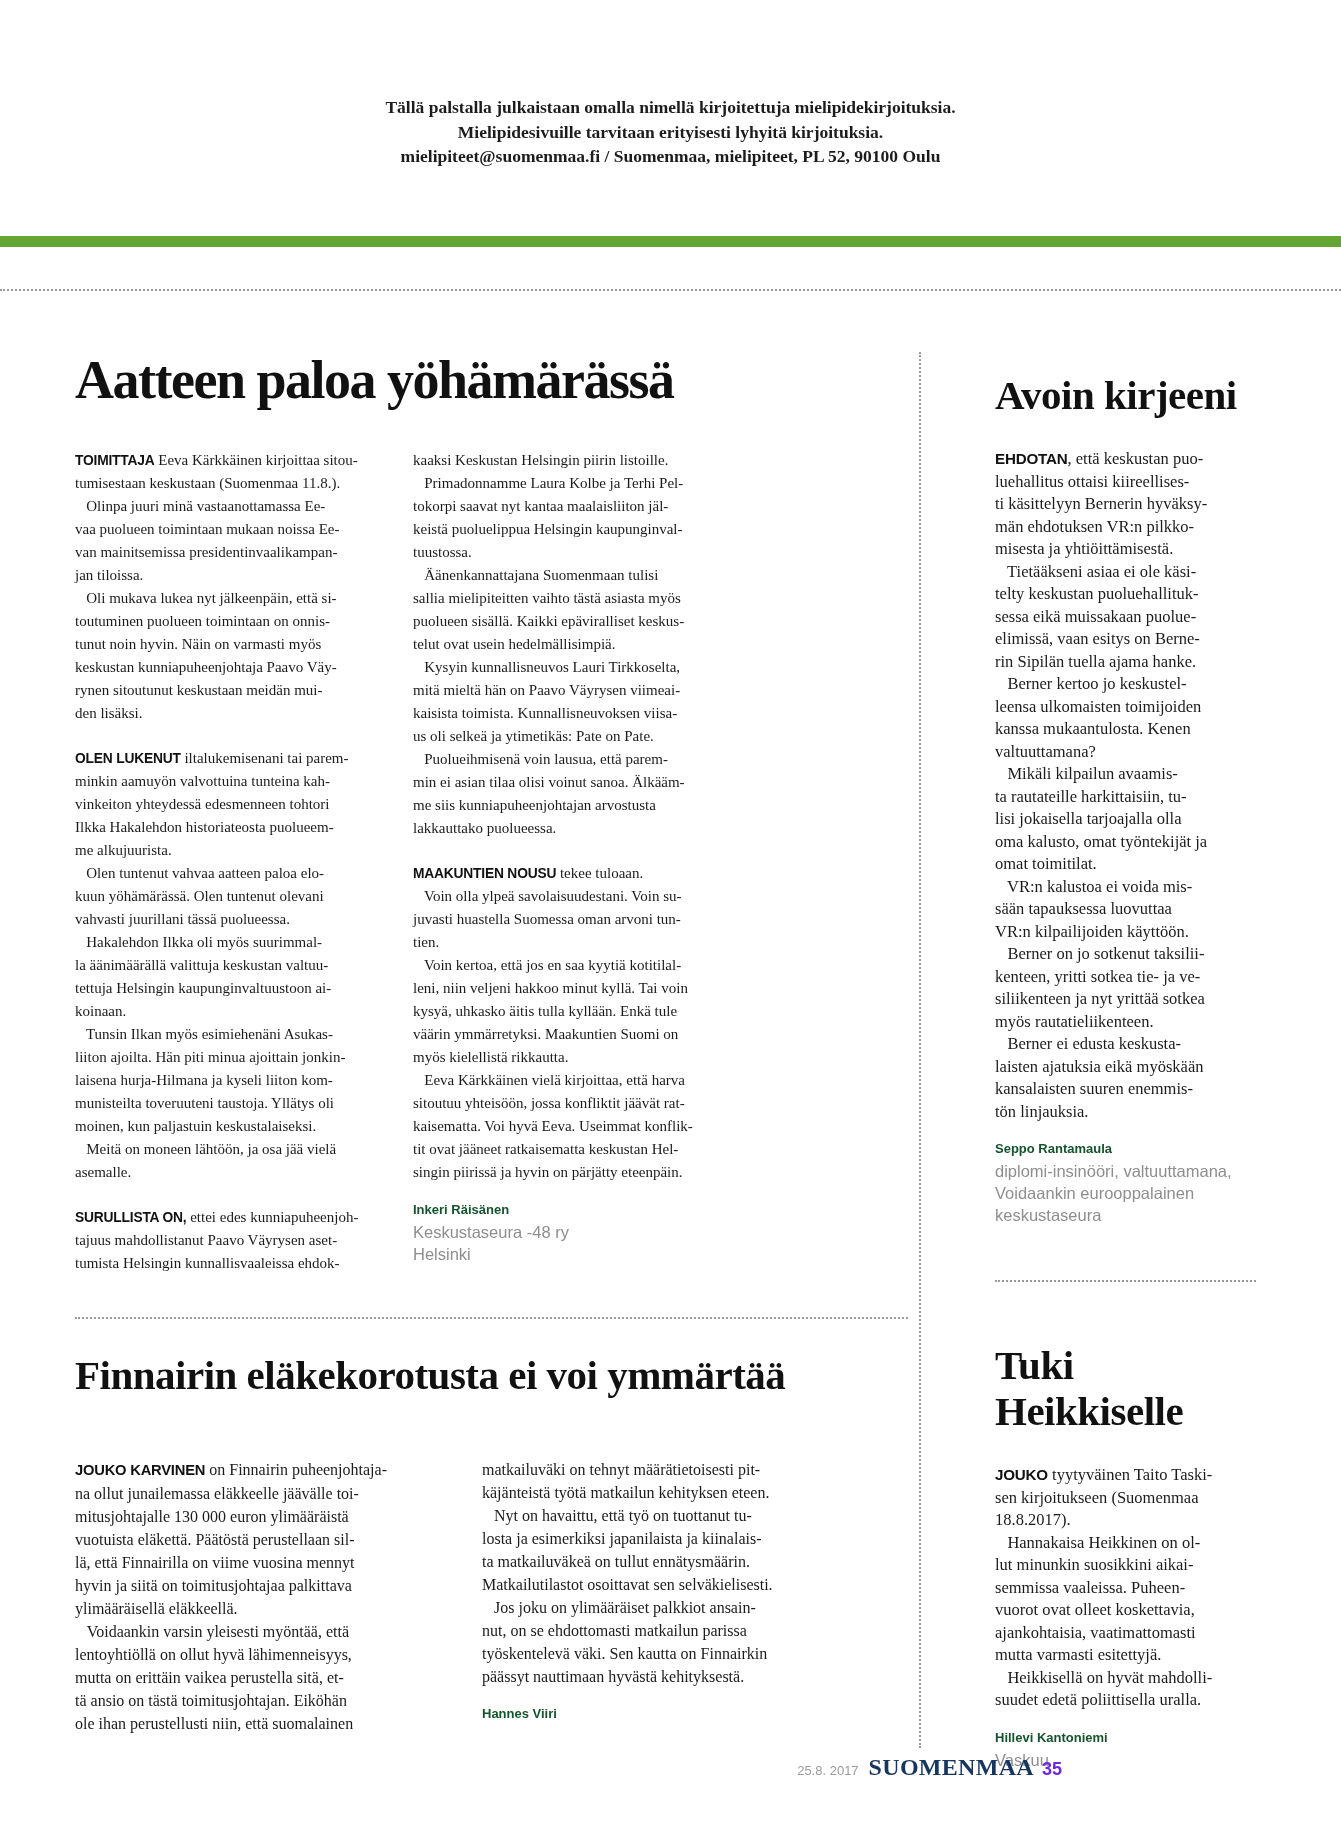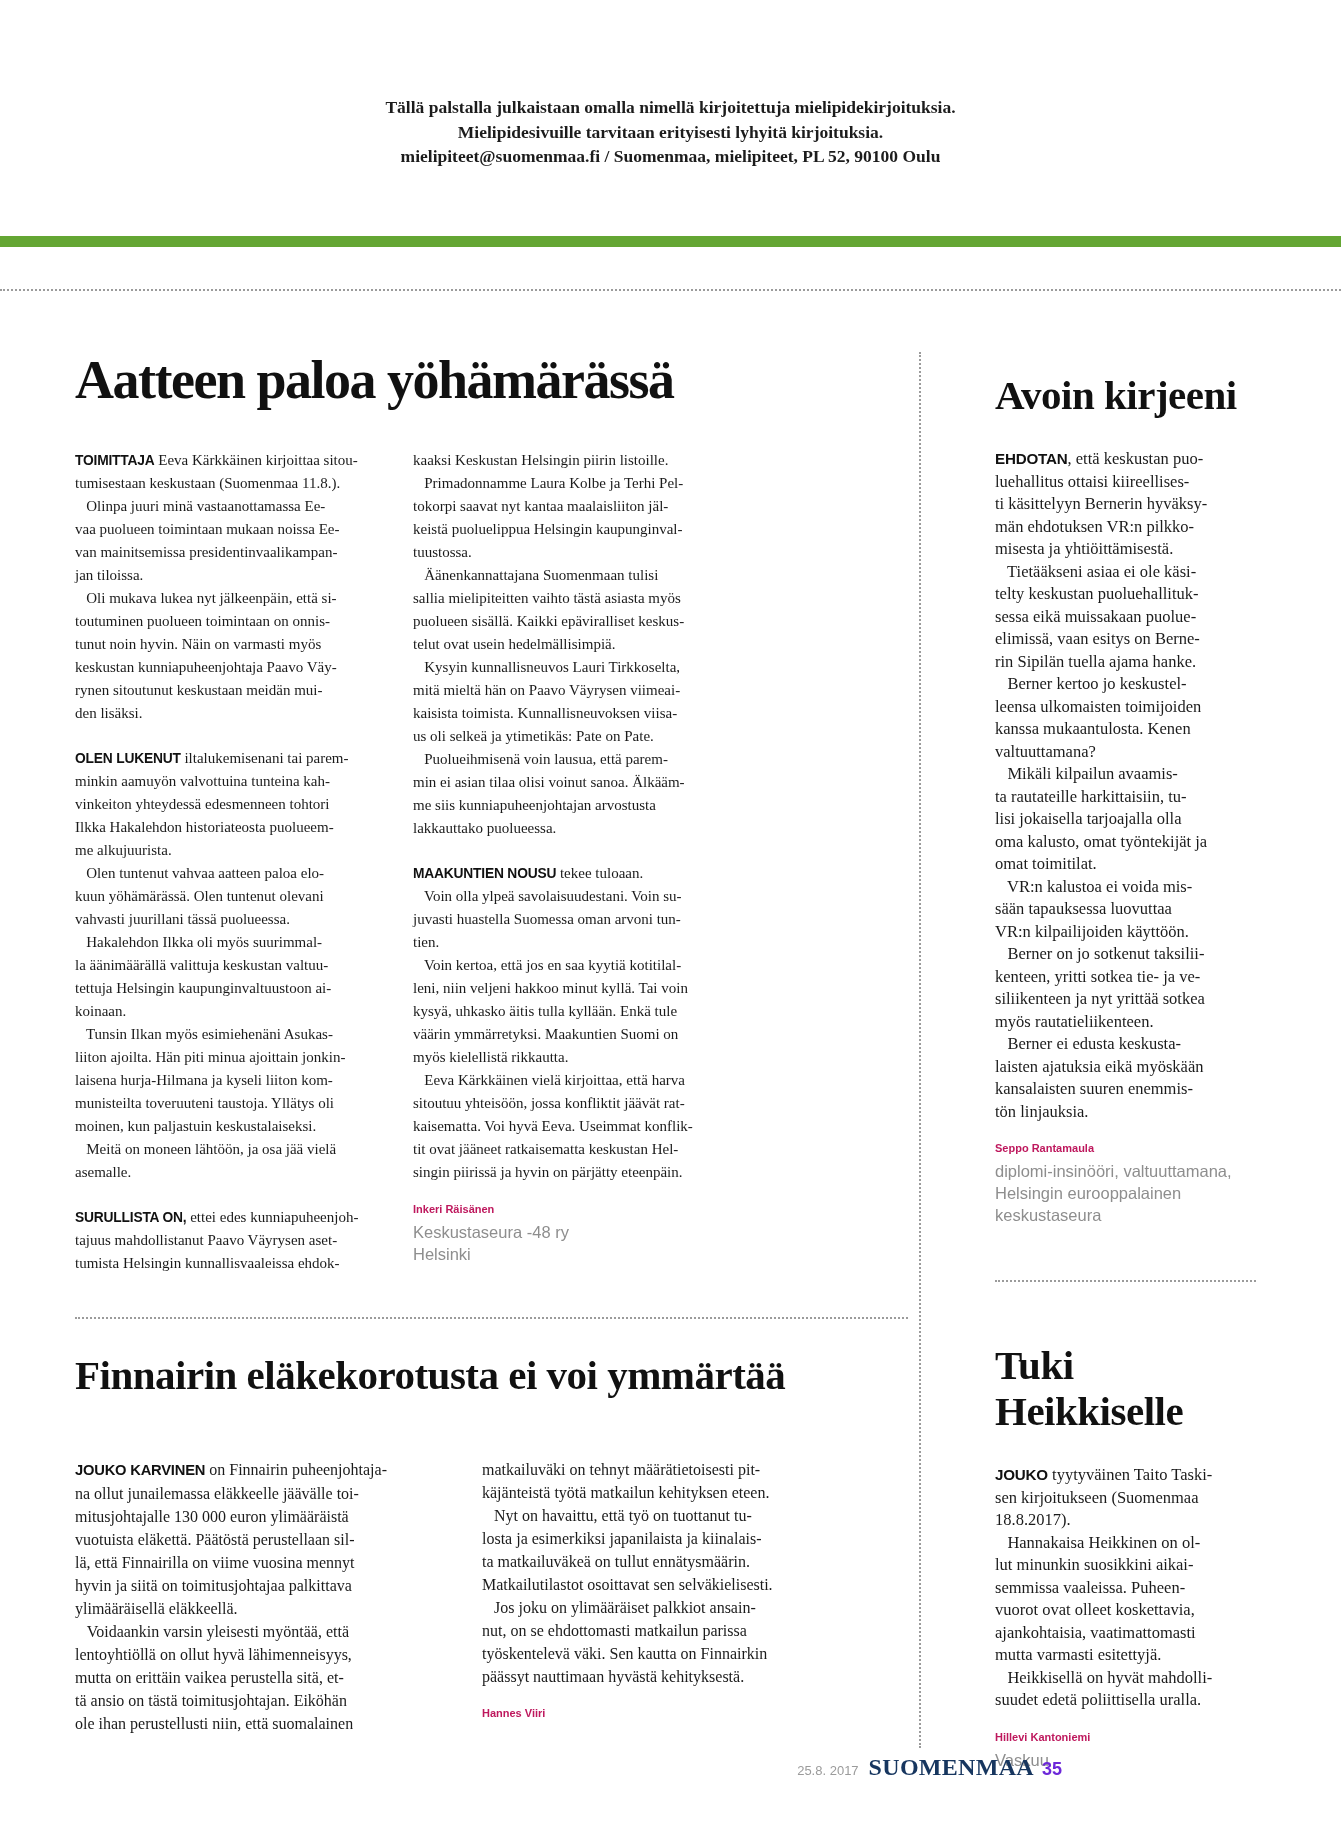--- a/index.html
+++ b/index.html
@@ -40,21 +40,21 @@
   .para{margin:0 0 22px;white-space:pre;}
   .para:last-of-type{margin-bottom:0;}
   .kicker{font-family:"Liberation Sans",sans-serif;font-weight:700;font-size:0.92em;letter-spacing:-0.2px;color:#111;}
   
   .sidebar{position:absolute;left:995px;width:262px;}
   .s1{top:372px;}
   .s2{top:1342px;}
   .sidebar .body{margin-top:30px;font-size:16.5px;line-height:22.5px;color:var(--text-dark);}
   
   .signature{margin-top:14px;font-family:"Liberation Sans",sans-serif;}
-  .sig-name{font-weight:700;font-size:11px;line-height:23px;color:#be185d;}
+  .sig-name{font-weight:700;font-size:13px;line-height:23px;color:#14532d;}
   .sig-line{font-size:16.5px;line-height:22px;color:var(--muted-gray);}
   
   .pagefooter{position:absolute;top:1754px;left:700px;width:362px;text-align:right;
     font-family:"Liberation Sans",sans-serif;}
   .f-date{color:#9b9b9b;font-size:13px;margin-right:10px;}
   .f-brand{color:var(--brand-navy);font-weight:700;font-size:24px;letter-spacing:0.3px;
     font-family:"Liberation Serif",serif;margin-right:8px;}
   .f-page{color:#6d28d9;font-weight:700;font-size:18px;}
 </style>
 </head>
@@ -179,21 +179,21 @@
 kenteen, yritti sotkea tie- ja ve-
 siliikenteen ja nyt yrittää sotkea
 myös rautatieliikenteen.
    Berner ei edusta keskusta-
 laisten ajatuksia eikä myöskään
 kansalaisten suuren enemmis-
 tön linjauksia.</span></p>
       <div class="signature">
         <div class="sig-name">Seppo Rantamaula</div>
         <div class="sig-line">diplomi-insinööri, valtuuttamana,</div>
-        <div class="sig-line">Helsingin eurooppalainen</div>
+        <div class="sig-line">Voidaankin eurooppalainen</div>
         <div class="sig-line">keskustaseura</div>
       </div>
     </div>
   </aside>
 
   <div class="dotted-h rule-sidebar"></div>
 
   <aside class="sidebar s2">
     <h2 class="section-title">Tuki Heikkiselle</h2>
     <div class="body">

